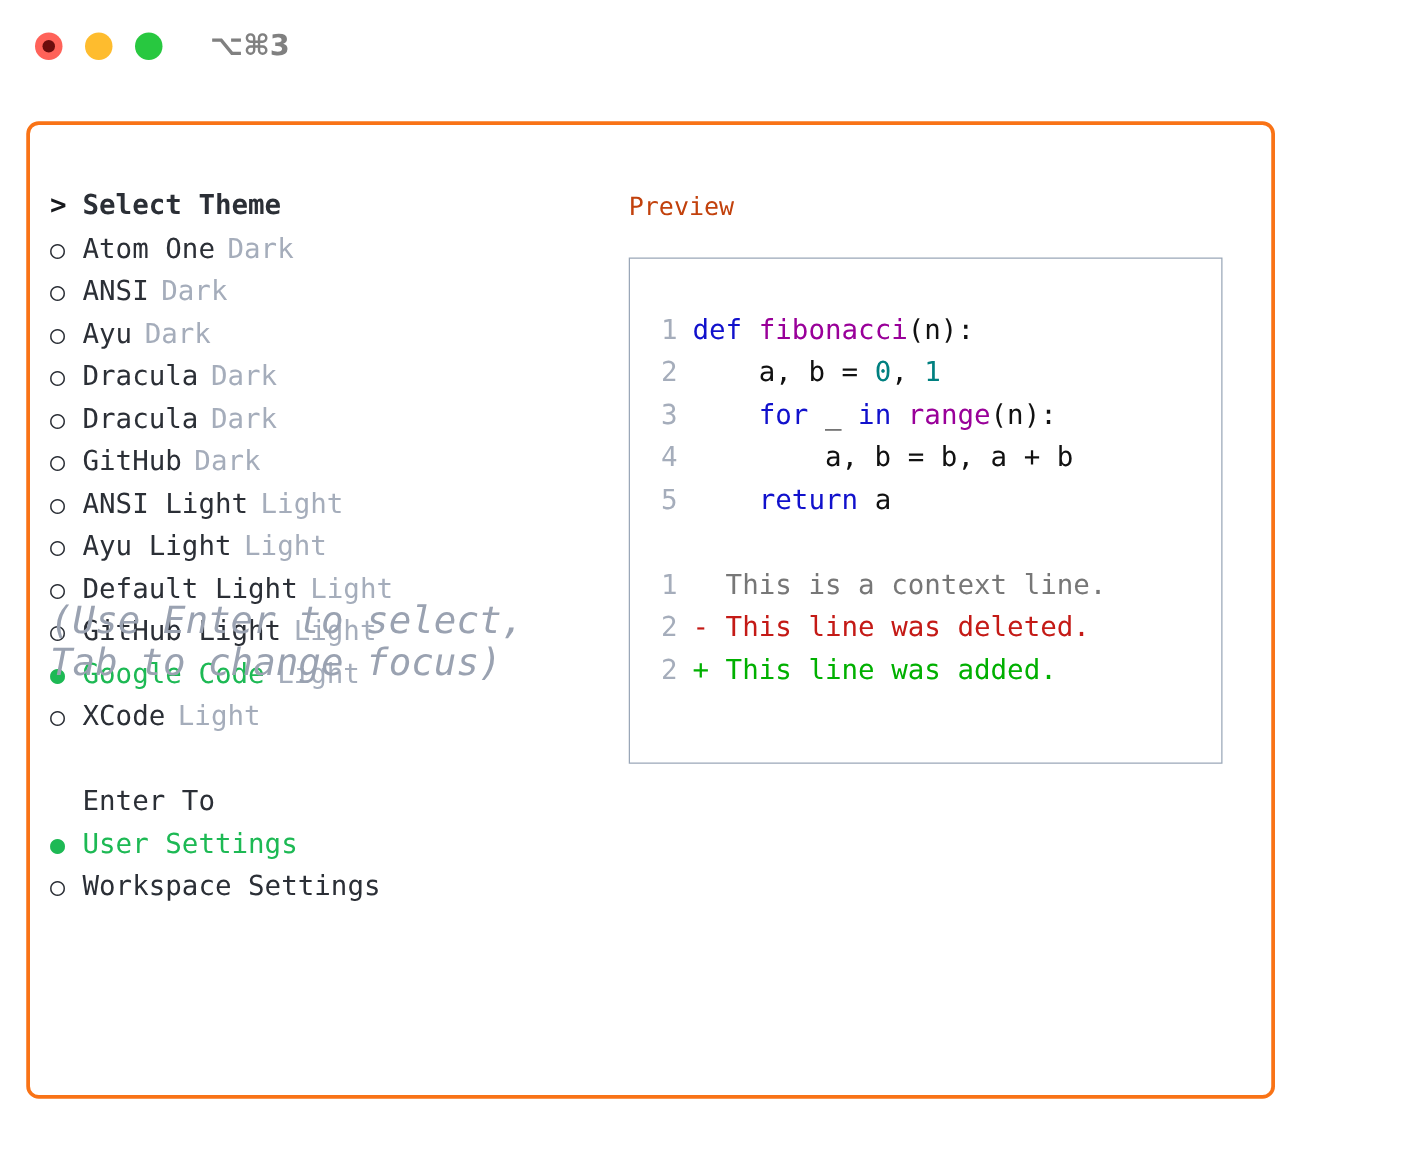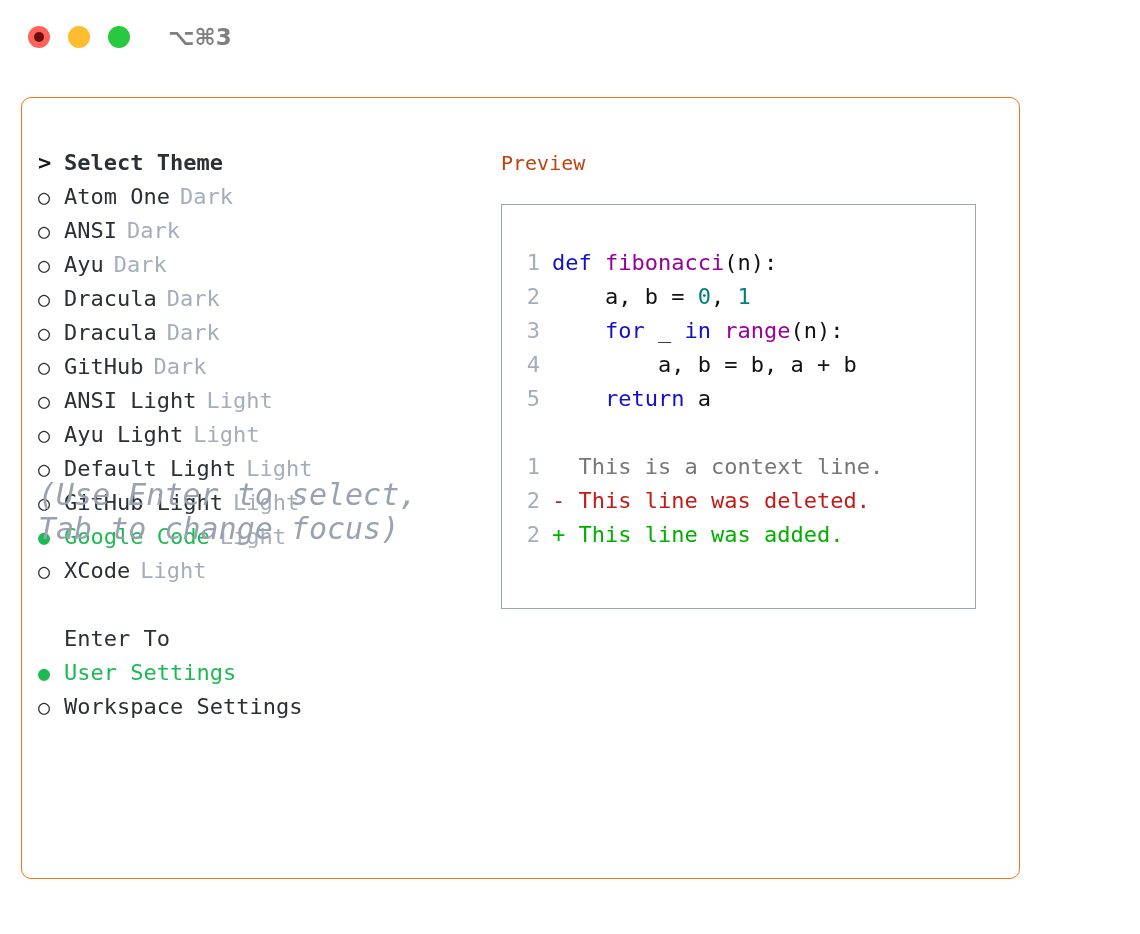--- a/index.html
+++ b/index.html
@@ -53,21 +53,21 @@
     color: #808080;
     letter-spacing: 0px;
     font-family: "DejaVu Sans", "Liberation Sans", sans-serif;
   }
 
   
   #app-panel {
     position: absolute;
     left: 21px; top: 97px;
     width: 999px; height: 782px;
-    border: 1px solid #f97316;
+    border: 3px solid #f97316;
     border-radius: 10px;
     background: #ffffff;
     box-sizing: border-box;
   }
 
   
   #theme-column {
     position: absolute;
     left: 16px; top: 48px;
     width: 430px;

